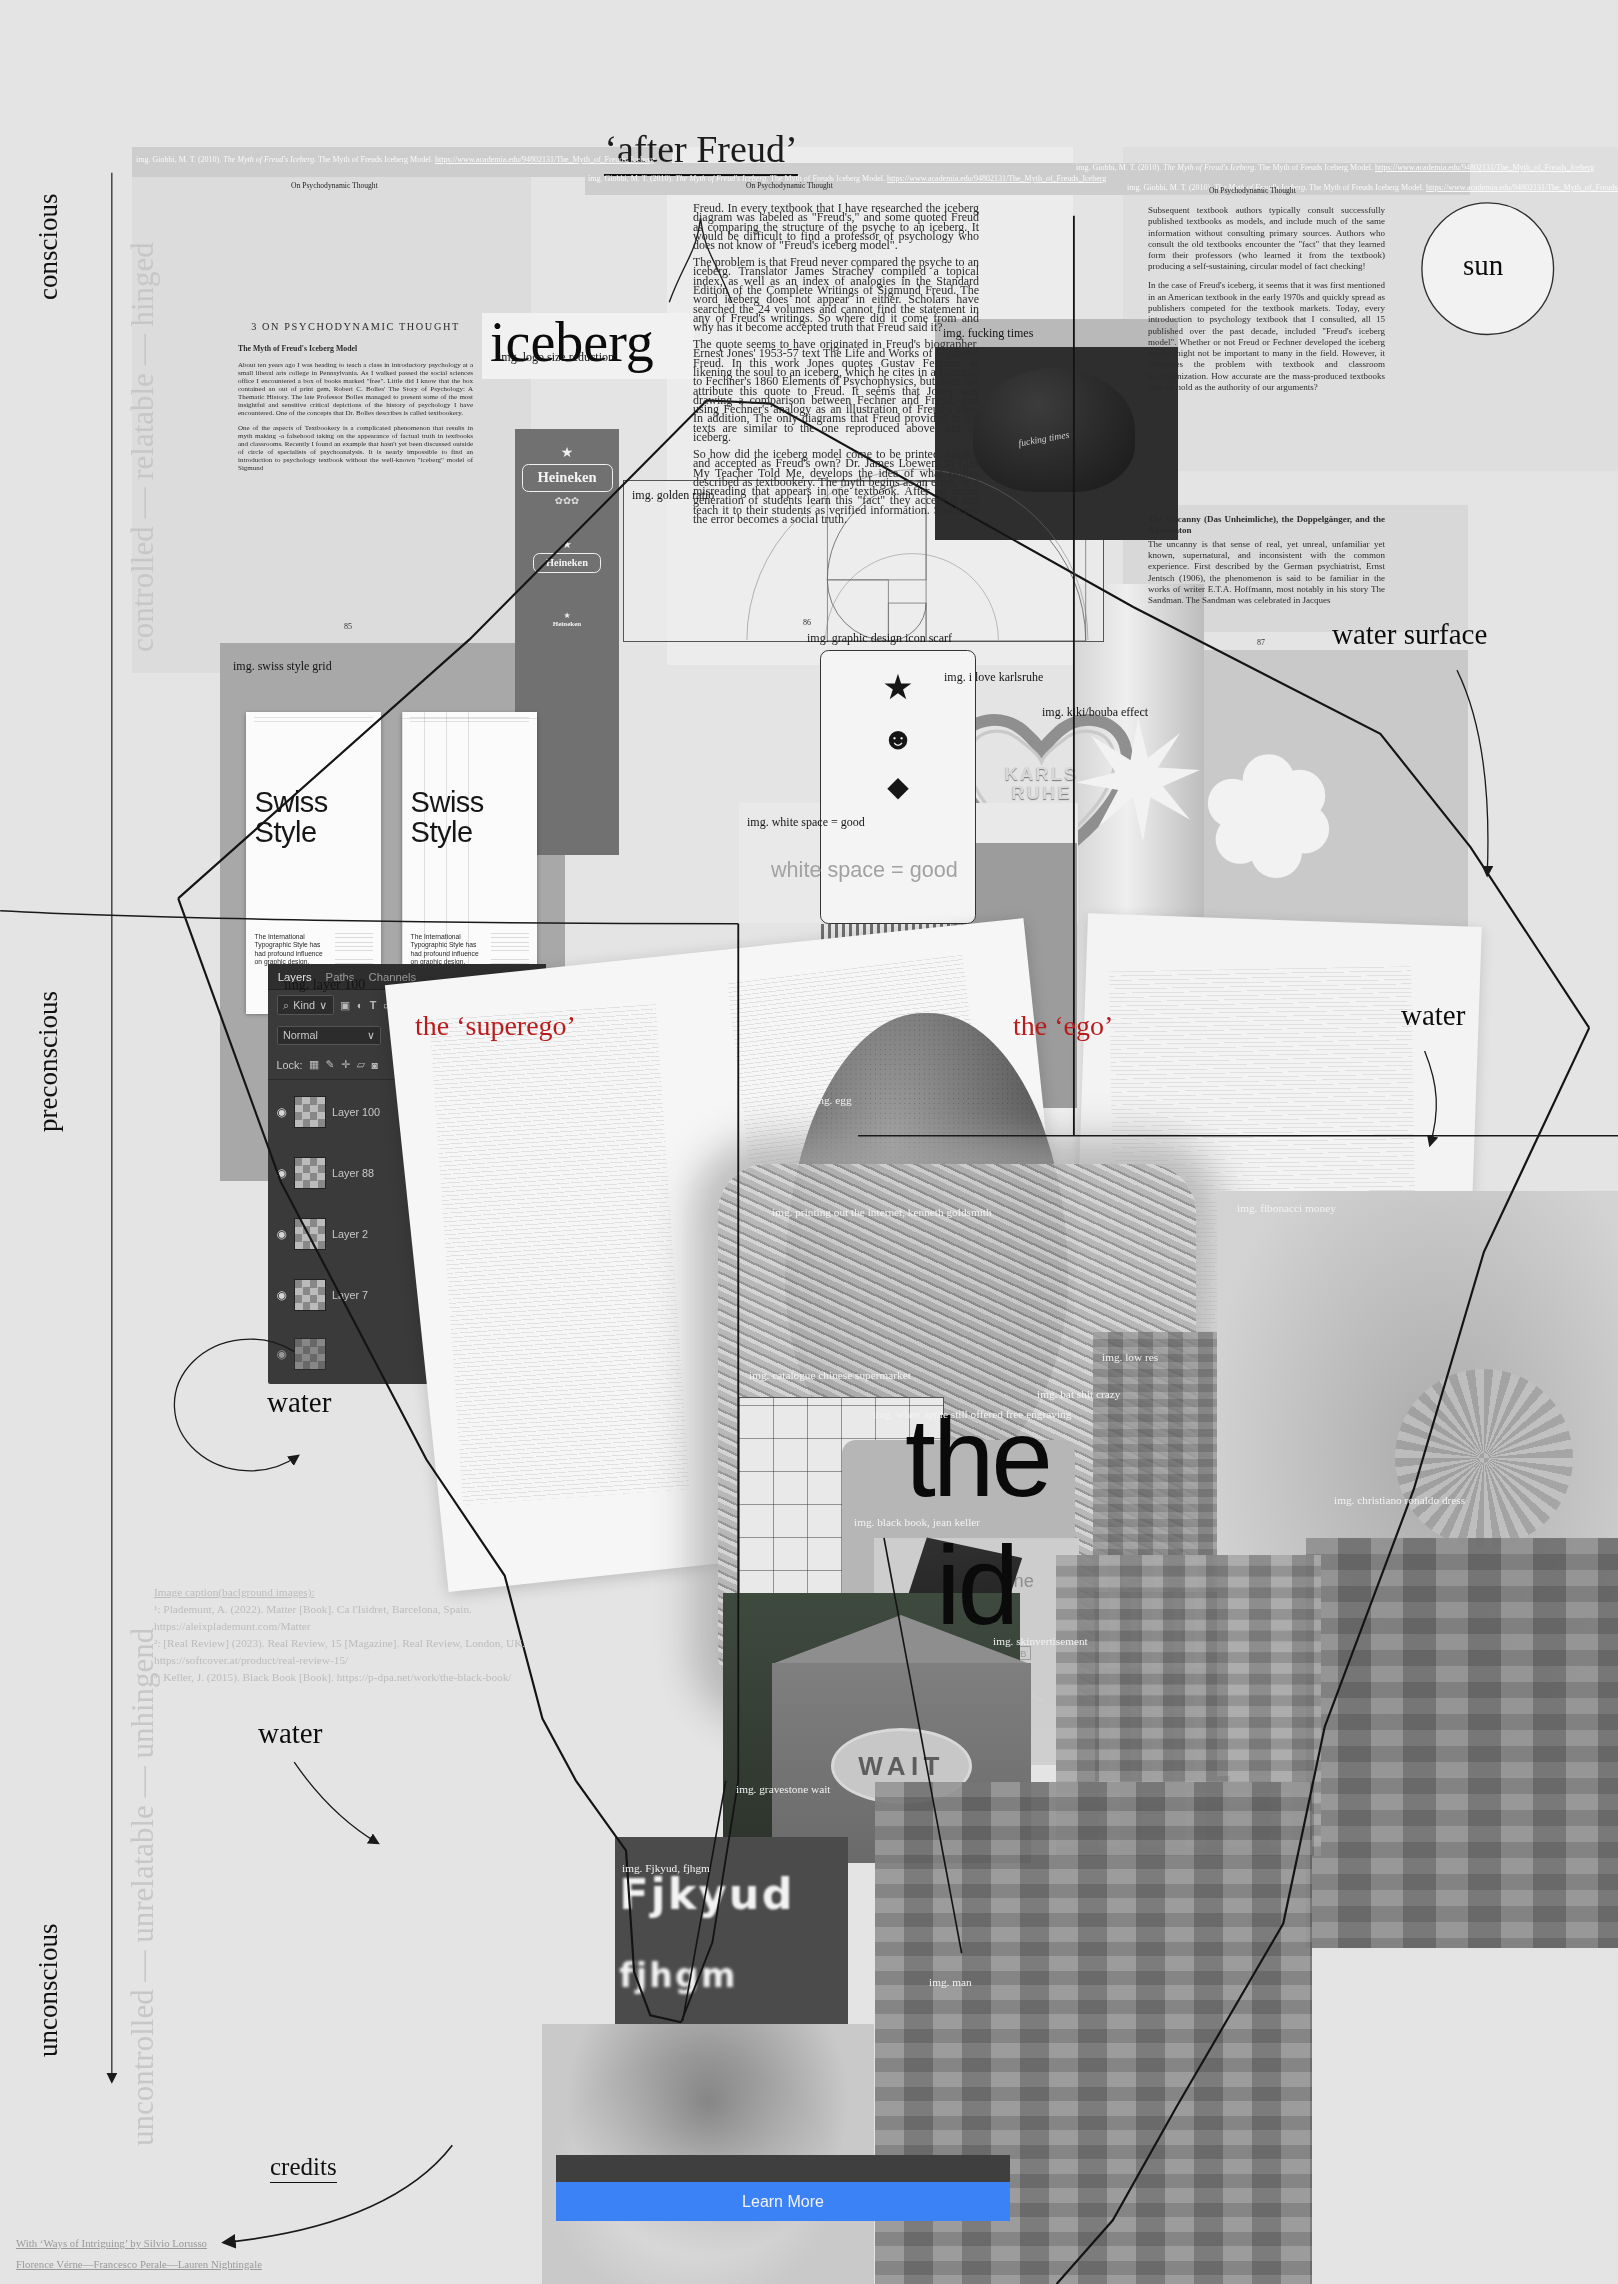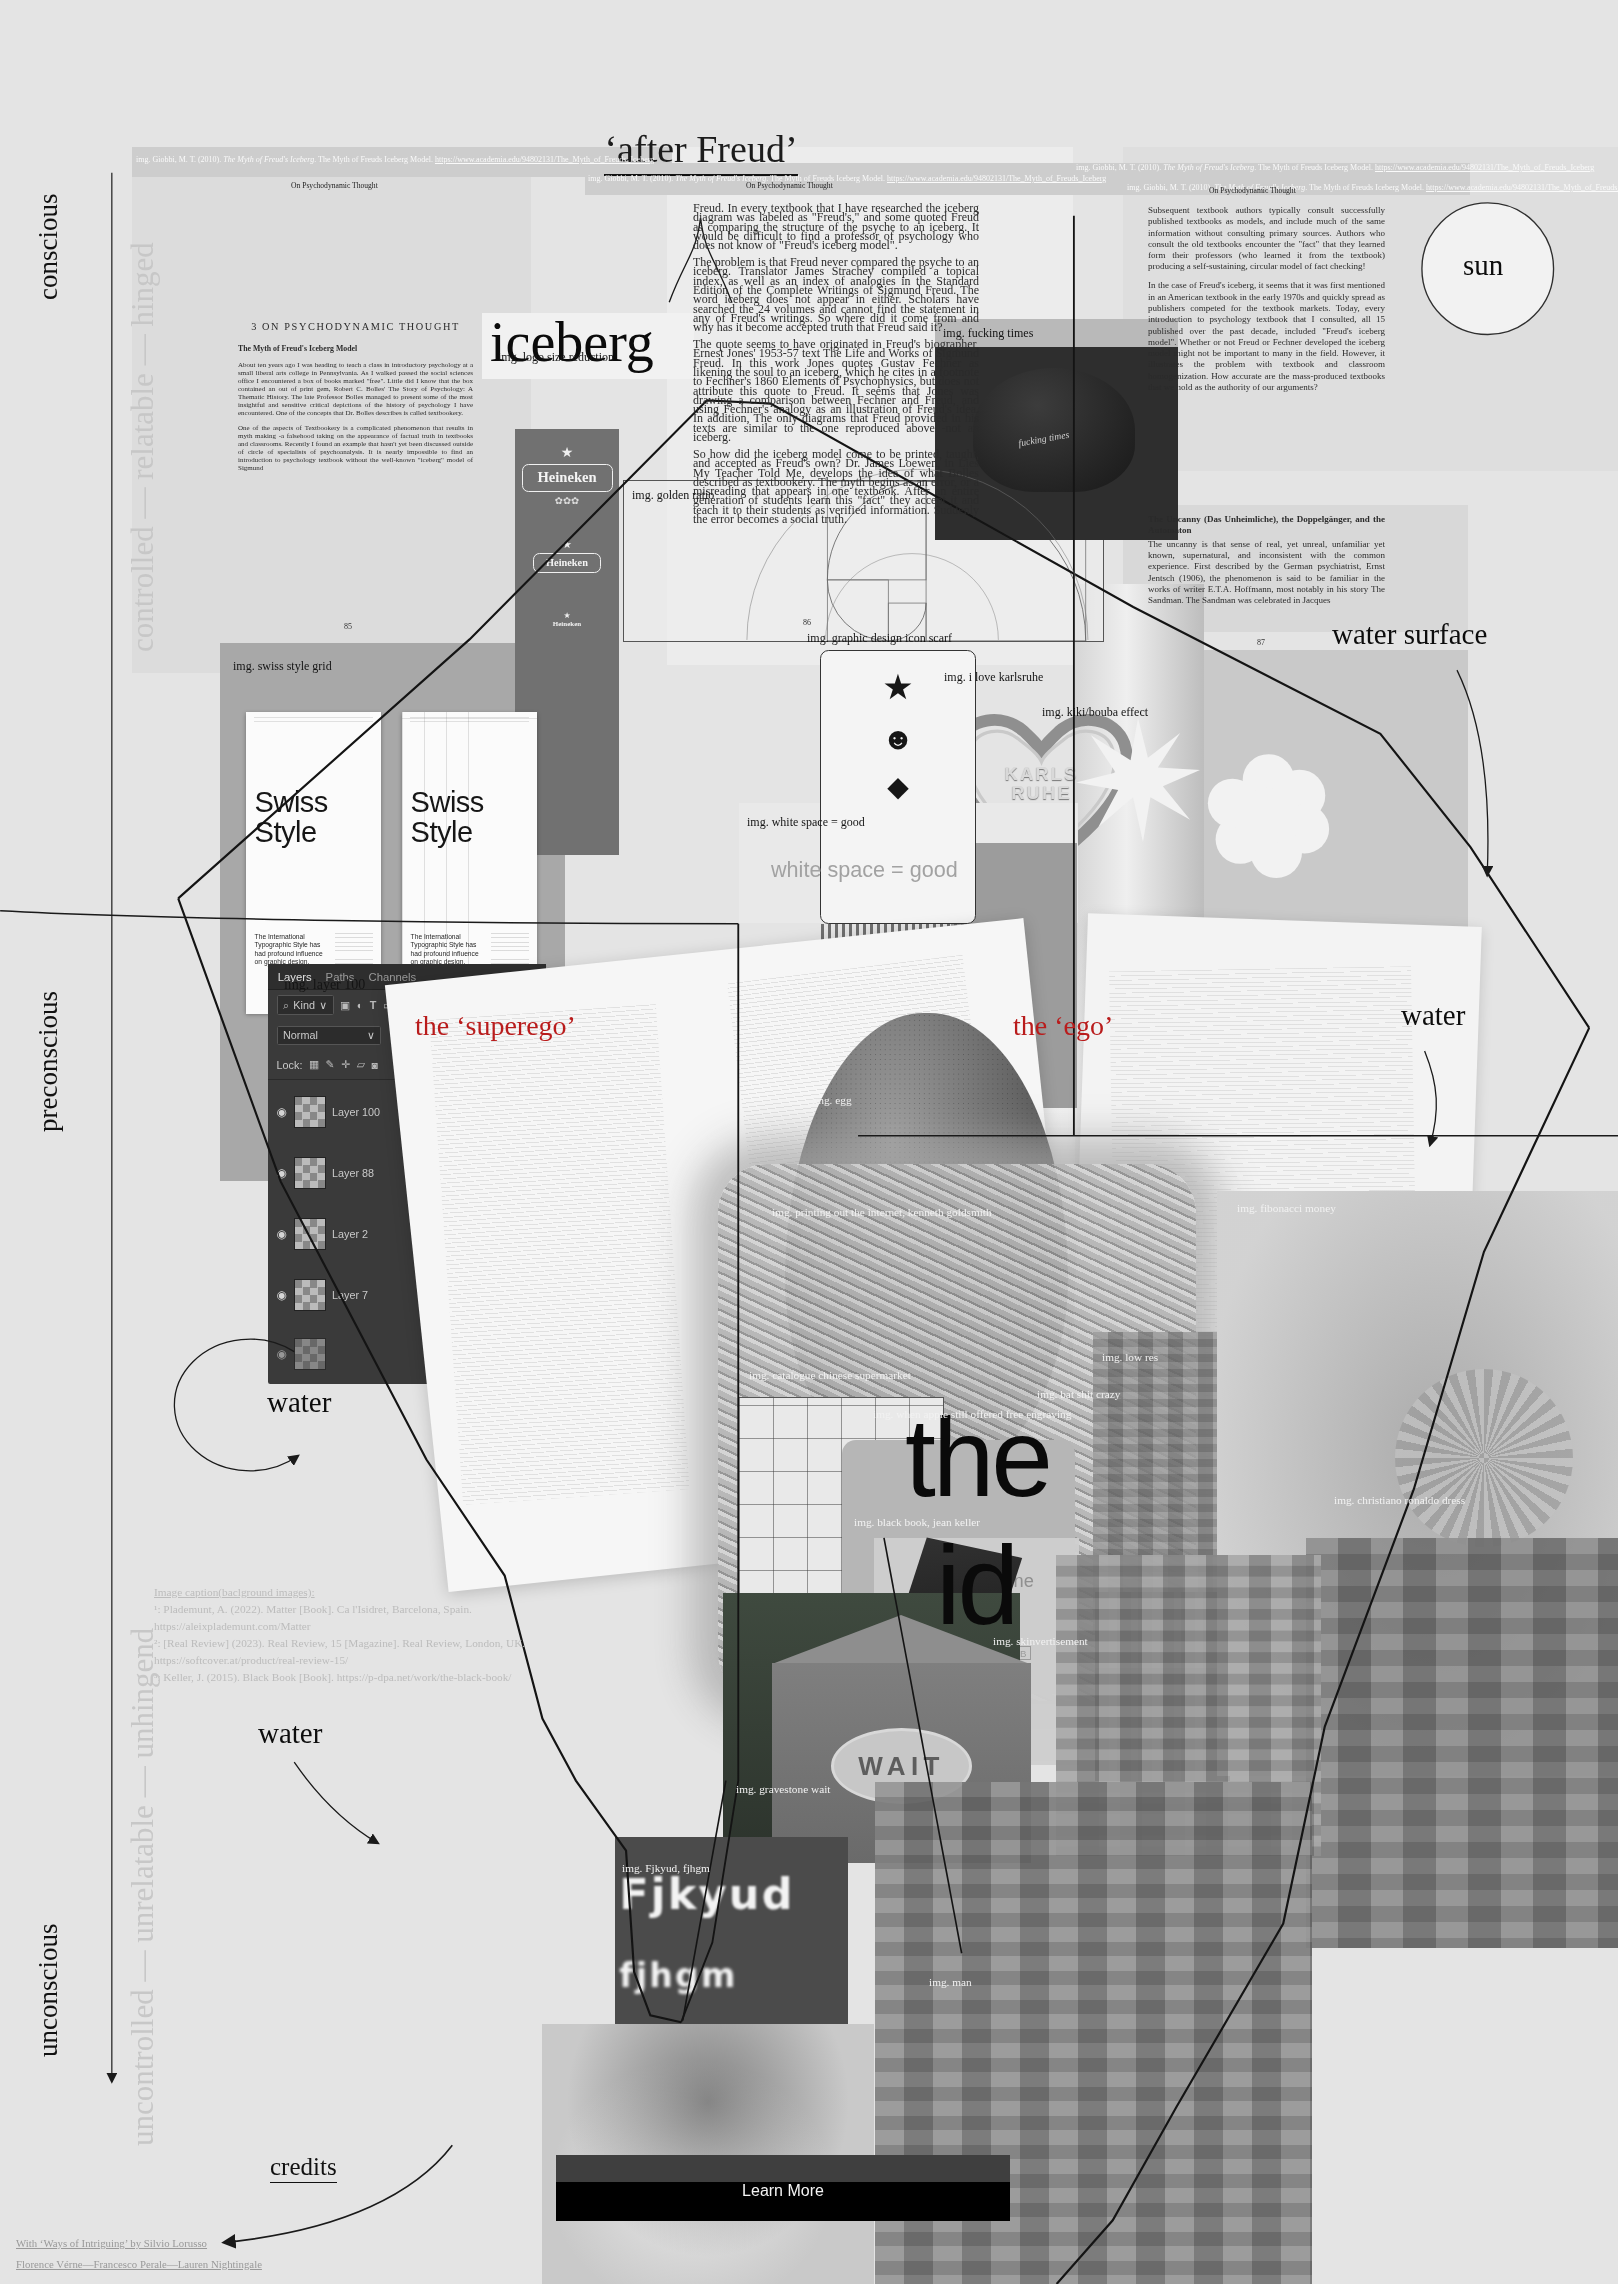--- a/index.html
+++ b/index.html
@@ -287,21 +287,21 @@
     <div class="glitch abs" style="left:4.3px;top:32px;font-size:43px;">Fjkyud</div>
     <div class="glitch abs" style="left:4.3px;top:119px;font-size:33px;filter:blur(1.6px);">fjhgm</div>
   </div>
 
   <div class="abs mosaic" style="left:875px;top:1782px;width:437px;height:502px;background-size:29px 29px,58px 58px;background-color:#868686;opacity:.94;"></div>
 
   <div class="abs" style="left:542px;top:2024px;width:332px;height:260px;background:
        radial-gradient(ellipse at 50% 30%,rgba(70,70,70,.55),transparent 60%),
        radial-gradient(ellipse at 45% 62%,rgba(235,235,235,.9),transparent 55%),#c9c9c9;"></div>
   <div class="abs" style="left:556px;top:2155px;width:454px;height:27px;background:#3f3f3f;"></div>
-  <div class="abs" style="left:556px;top:2182px;width:454px;height:39px;background:#000000;display:flex;justify-content:center;">
+  <div class="abs" style="left:556px;top:2182px;width:454px;height:39px;background:#3b82f6;display:flex;align-items:center;justify-content:center;">
     <span style="color:#f4f4f4;font-family:'Liberation Sans',sans-serif;font-size:16px;filter:blur(0.3px);">Learn More</span>
   </div>
 
   <svg class="overlay" width="1619" height="2284" viewBox="0 0 3000 4233">
     <defs>
       <marker id="arr" viewBox="0 0 10 10" refX="8" refY="5" markerWidth="9" markerHeight="9" orient="auto-start-reverse">
         <path d="M0 0 L10 5 L0 10 z" fill="#1a1a1a"></path>
       </marker>
     </defs>
 

